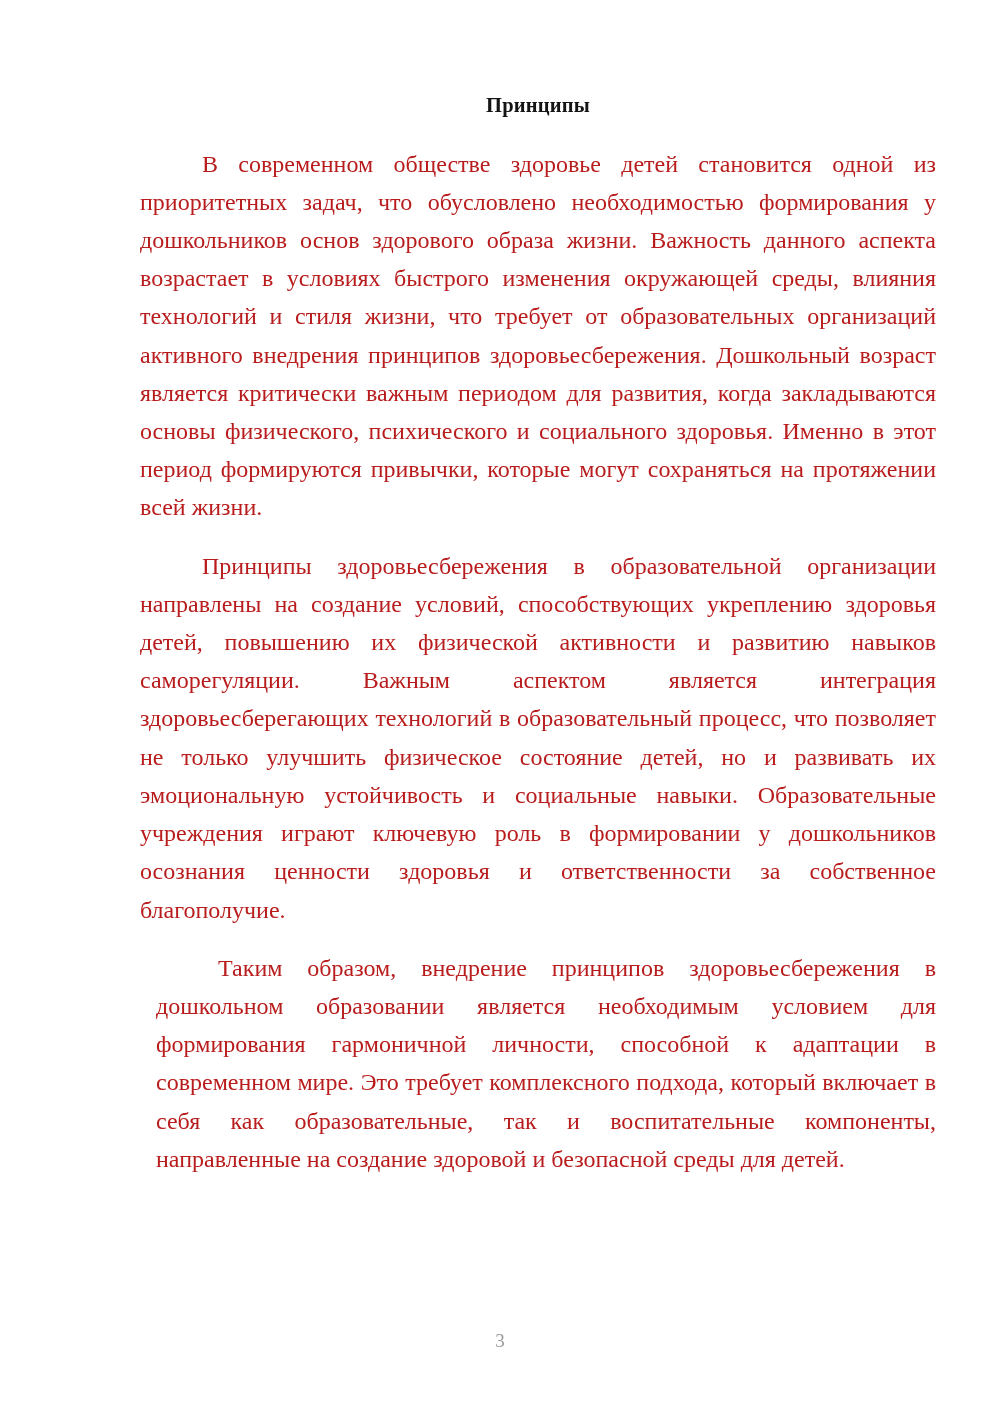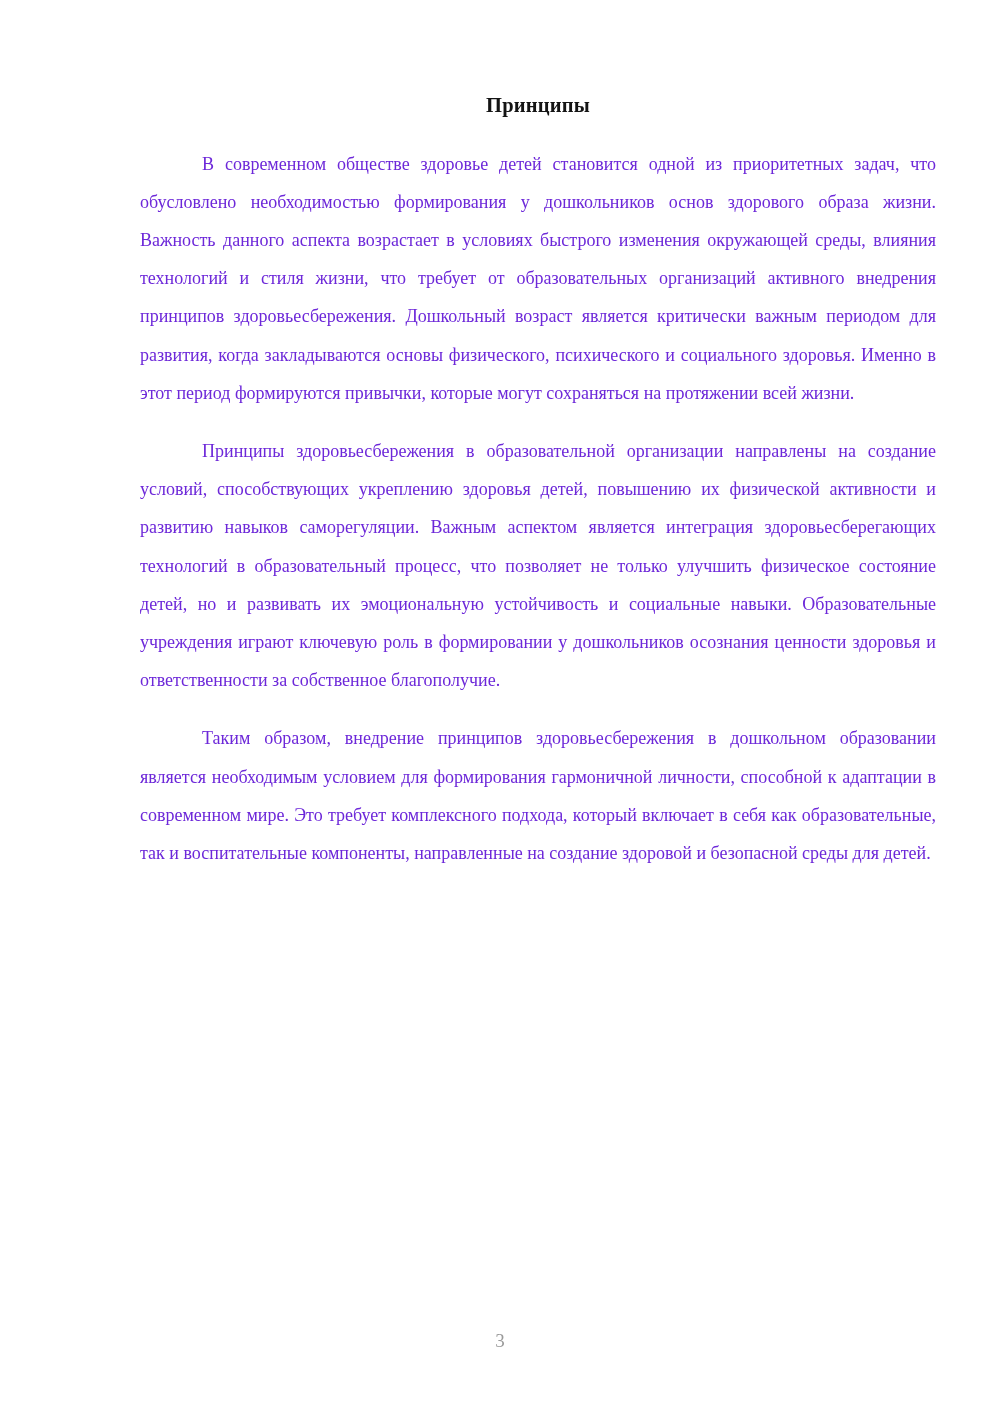--- a/index.html
+++ b/index.html
@@ -32,31 +32,32 @@
     font-size: 20.5px;
     letter-spacing: 0.2px;
     color: #141414;
     margin: 0 0 26px 0;
     line-height: 1.3;
   }
 
   .para {
     text-align: justify;
     text-justify: inter-word;
-    font-size: 18px;
+    font-size: 24px;
     line-height: 38.2px;
     text-indent: 62px;
     margin: 0 0 20px 0;
-    color: #6d28d9;
+    color: #b91c1c;
     hyphens: none;
     -webkit-hyphens: none;
   }
 
   .para:last-of-type {
     margin-bottom: 0;
+    margin-left: 16px;
   }
 
   
   .para, .doc-title {
     text-rendering: optimizeLegibility;
   }
 
   .page-number {
     position: absolute;
     left: 0;

